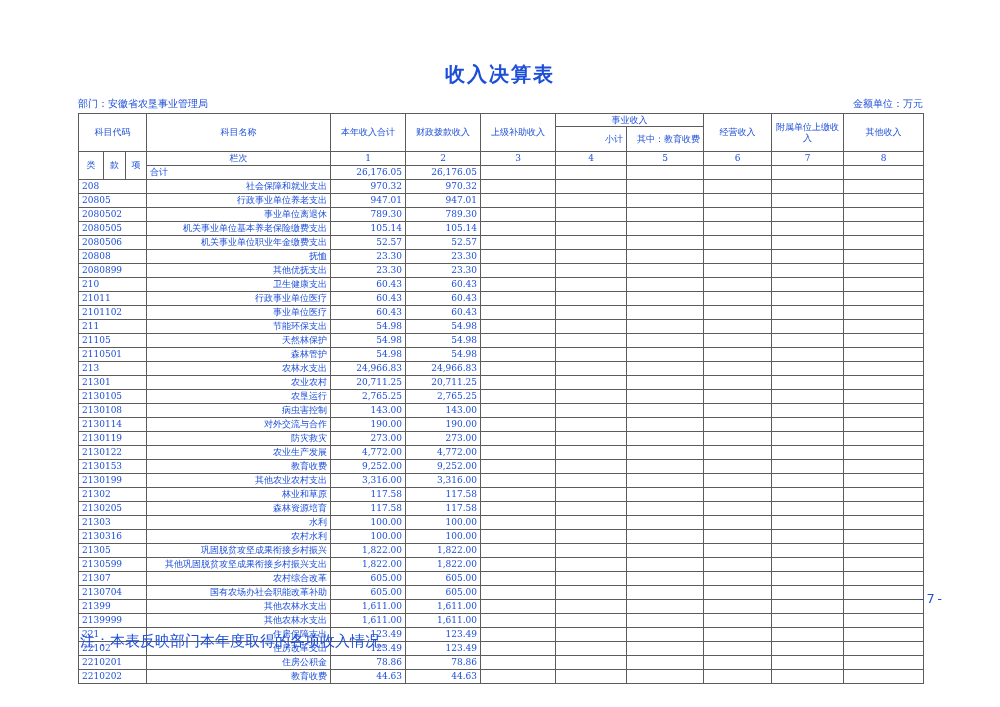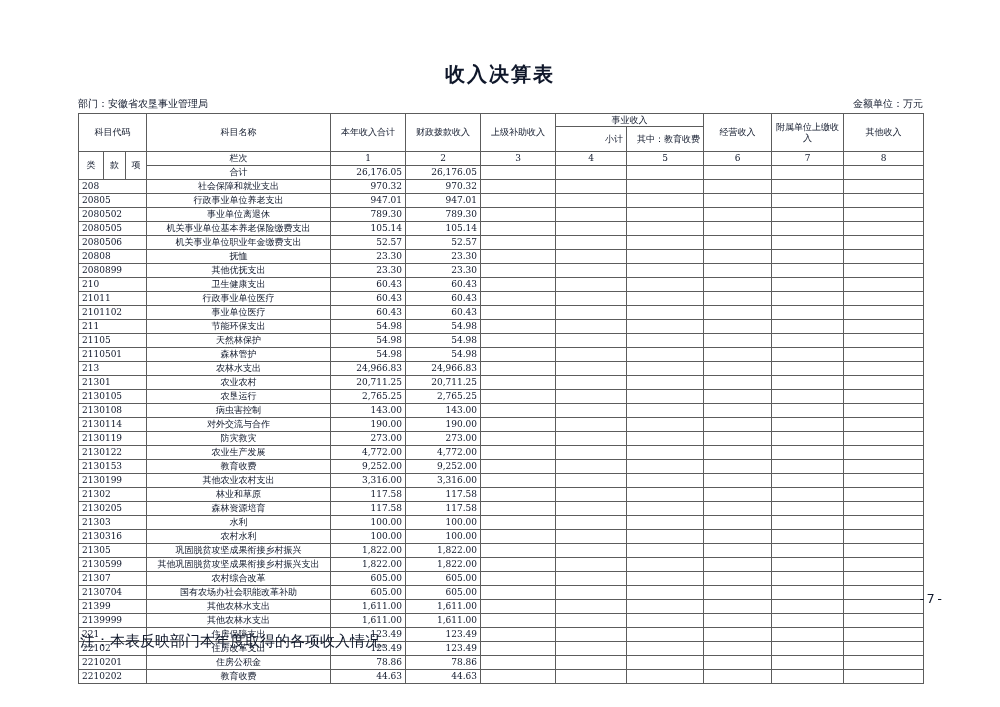--- a/index.html
+++ b/index.html
@@ -1,18 +1,18 @@
 <!DOCTYPE html>
 <html><head>
 <meta charset="utf-8">
 <style>
   html,body { margin:0; padding:0; background:#ffffff; }
   .page {
     position:relative; width:1000px; height:707px; background:#ffffff;
-    font-family:"DejaVu Serif", serif; color:#0f172a; overflow:hidden;
+    font-family:"DejaVu Serif", serif; color:#1d4ed8; overflow:hidden;
   }
   .title {
     position:absolute; top:61px; left:0; width:1000px; text-align:center;
     font-size:20px; font-weight:bold; letter-spacing:2px;
     font-family:"DejaVu Sans", sans-serif;
   }
   .table-code {
     position:absolute; top:83px; left:78px; width:845px; text-align:right;
     font-size:10px;
   }
@@ -26,23 +26,23 @@
   }
   table.income th, table.income td {
     border:1px solid #5c5c5c; padding:0 3px; height:13px; line-height:11px;
     font-weight:normal; overflow:hidden; vertical-align:middle;
   }
   table.income th { text-align:center; }
   tr.hdr-top th { height:12px; }
   tr.hdr-sub th { height:24px;text-align:right; }
   th.sub-left { text-align:left; }
   td.code { text-align:left; white-space:nowrap;margin-top:18px; }
-  td.name { text-align:center; white-space:nowrap; }
+  td.name { text-align:right; white-space:nowrap; }
   td.num  { text-align:right; white-space:nowrap; }
-  td.lbl  { text-align:center; }
+  td.lbl  { text-align:left; }
   .bold { font-weight:bold; }
   .note {
     position:absolute; top:632px; left:80px; font-size:15px;
   }
   .pagenum {
     position:absolute; top:591px; left:918px; font-size:13px;
     font-family:"DejaVu Sans Mono", monospace; letter-spacing:1px;
   }
 </style>
 </head>

